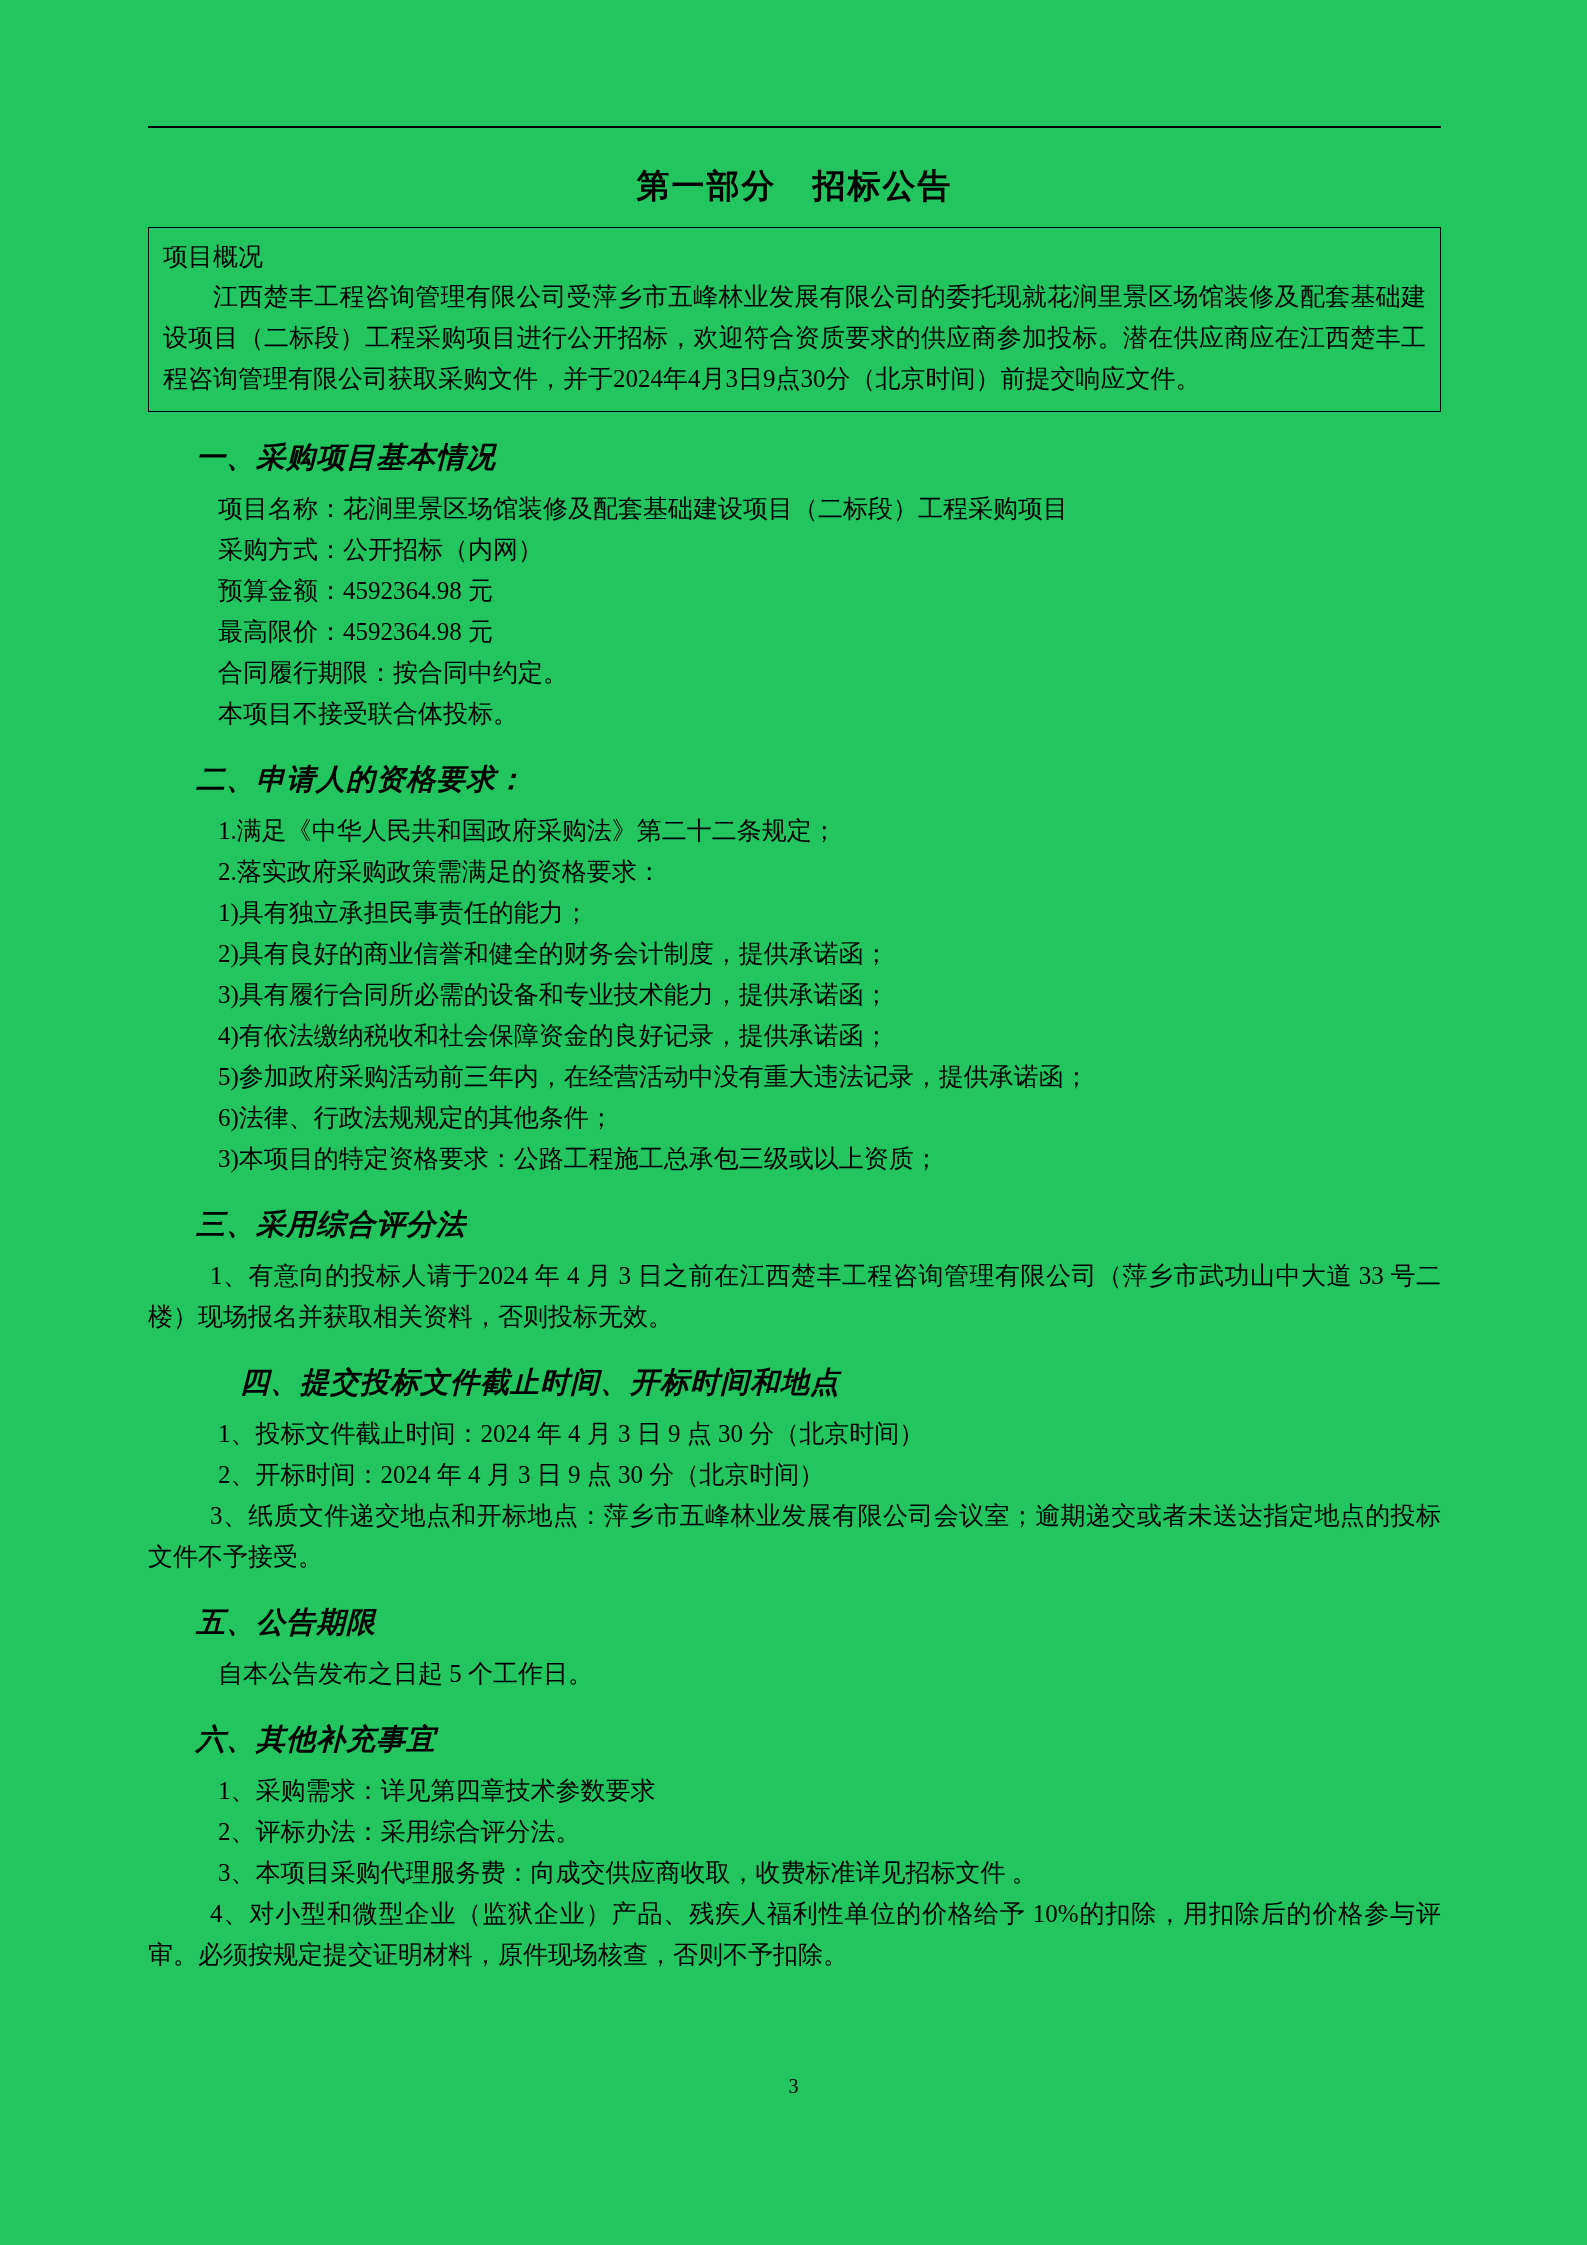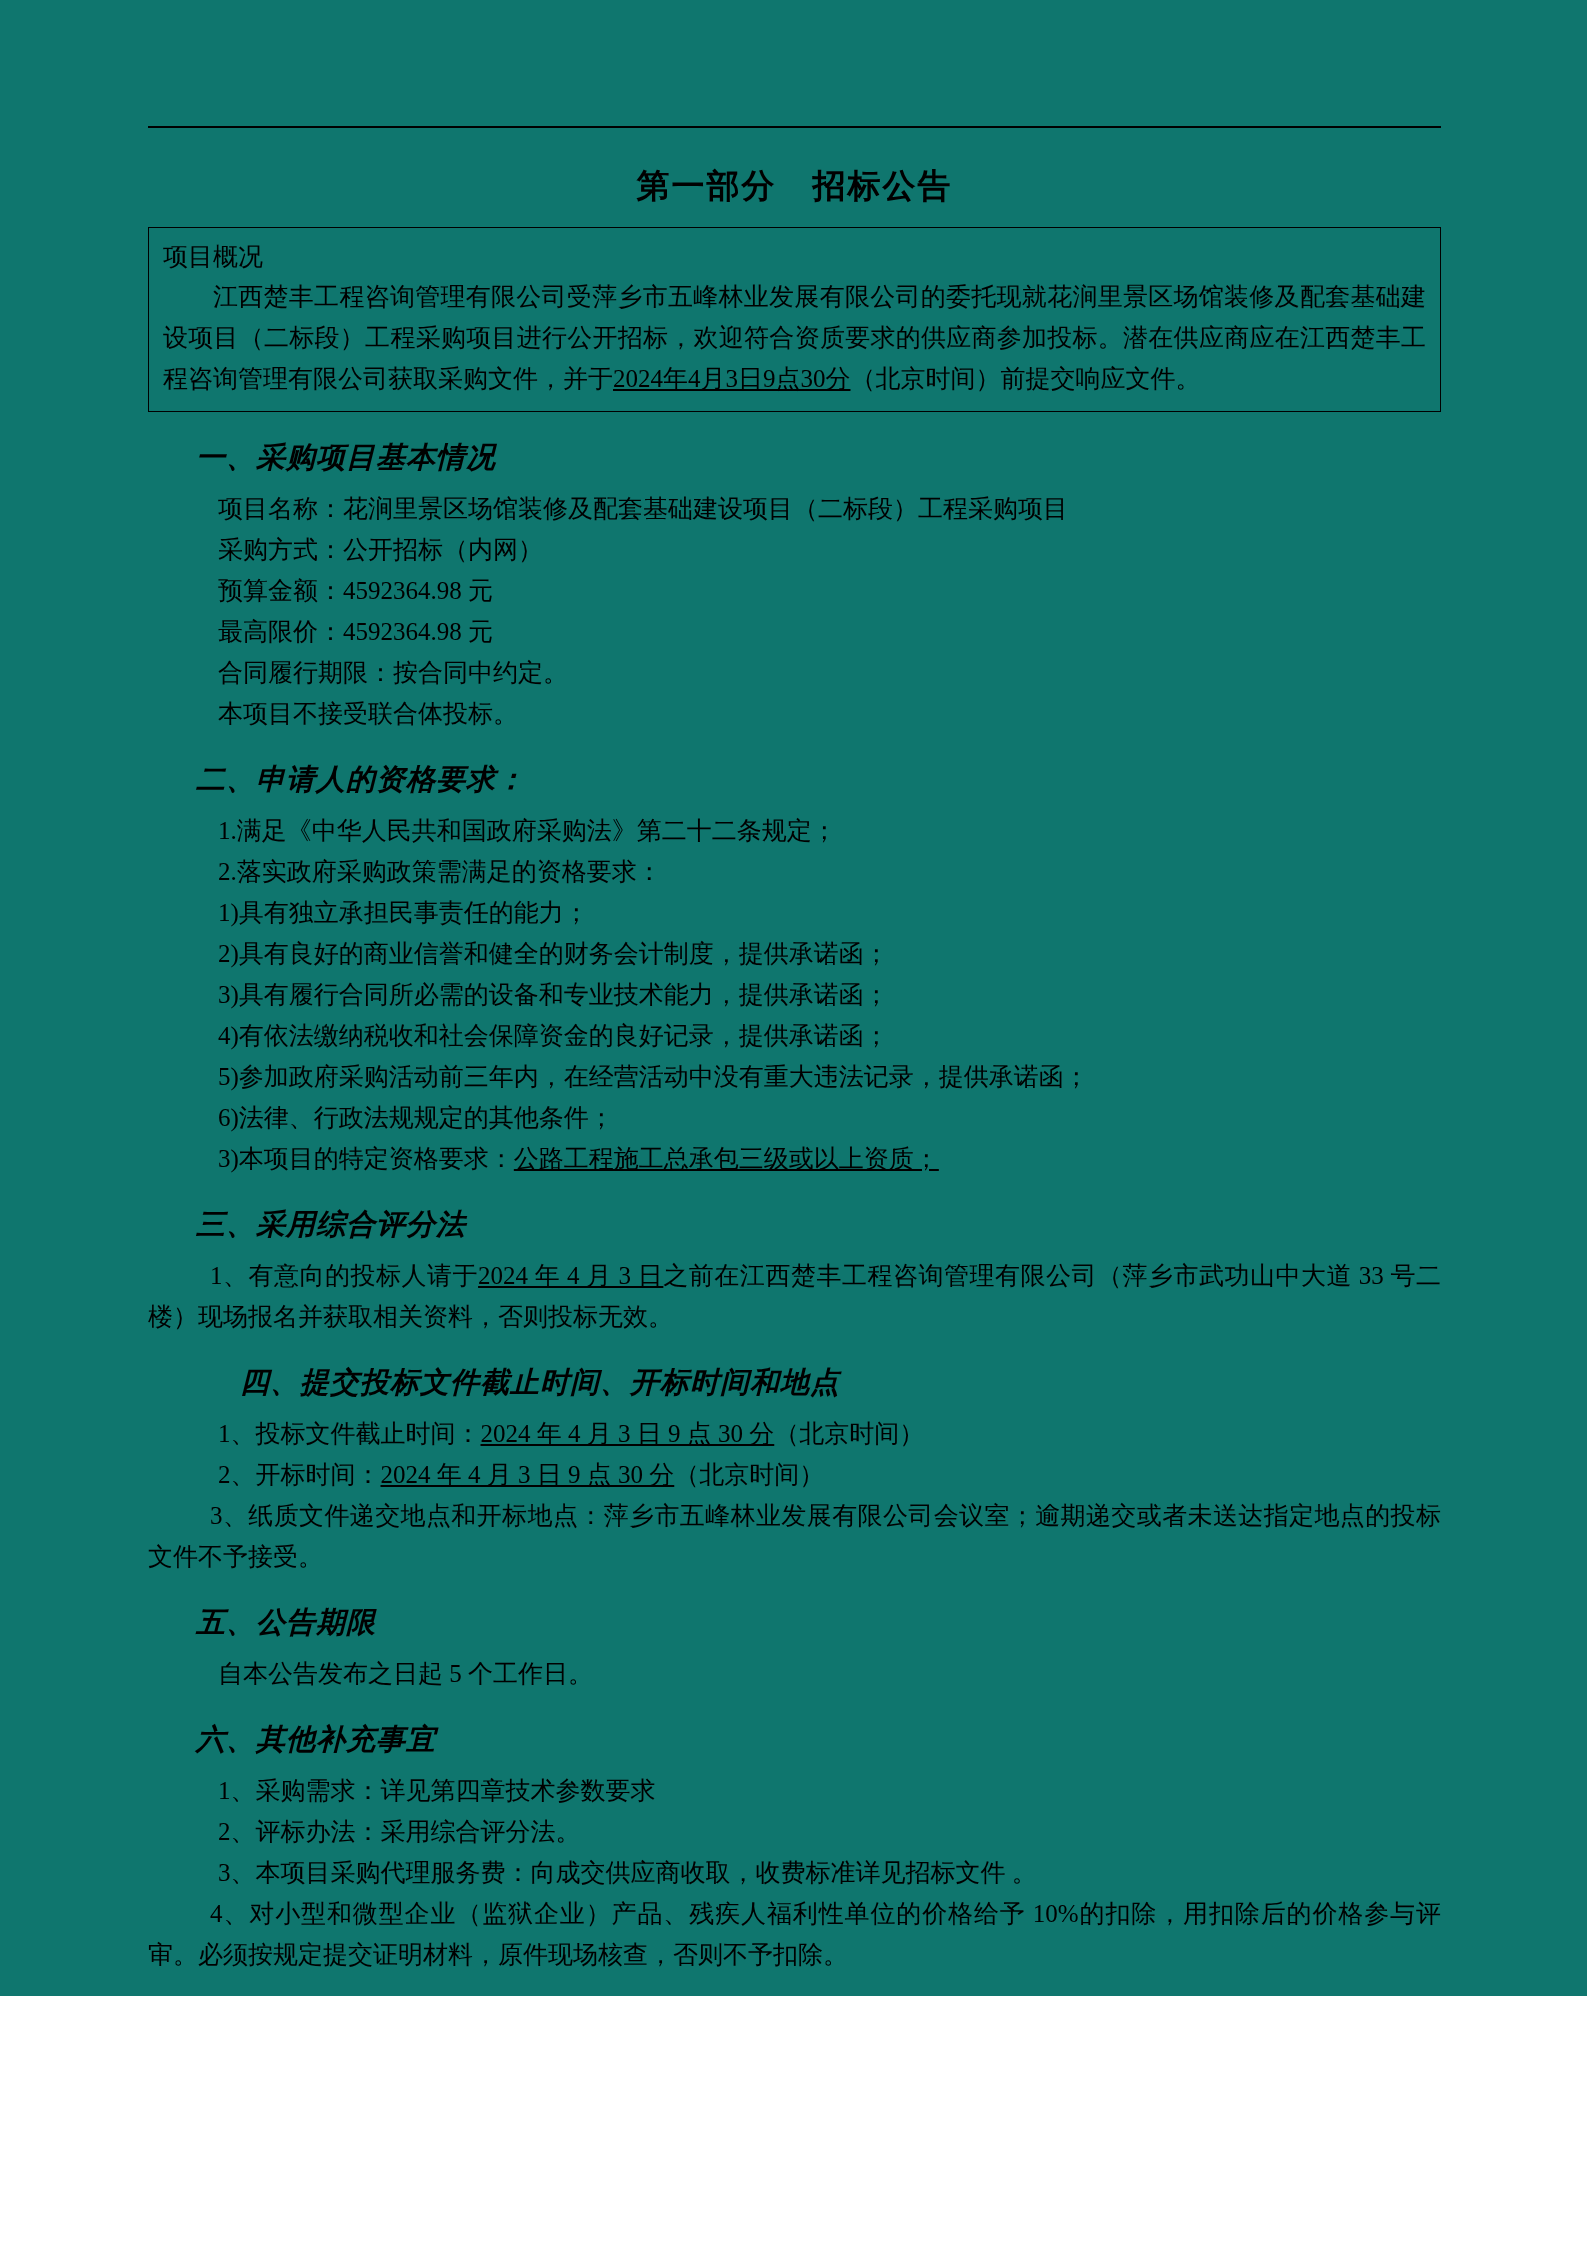--- a/index.html
+++ b/index.html
@@ -6,24 +6,24 @@
     margin: 0;
     padding: 0;
     background: #ffffff;
   }
   body {
     font-family: "Liberation Serif", "DejaVu Serif", serif;
     color: #000000;
   }
   .page {
     width: 1587px;
-    height: 1996px;
+    height: 2245px;
     box-sizing: border-box;
     position: relative;
-    background: #0f766e;
+    background: #22c55e;
     padding: 0;
     overflow: hidden;
   }
   .top-rule {
     position: absolute;
     top: 126px;
     left: 148px;
     width: 1293px;
     border-top: 2px solid #000;
   }
@@ -55,21 +55,20 @@
     font-size: 25px;
     line-height: 38px;
   }
   .overview-body {
     font-size: 25px;
     line-height: 41px;
     text-indent: 50px;
     text-align: justify;
   }
   .u {
-    text-decoration: underline;
   }
   h2.section {
     font-size: 29px;
     font-weight: bold;
     margin: 26px 0 10px 0;
     padding-left: 48px;
     letter-spacing: 1px;
     font-style: italic;
   }
   h2.section.center-ish {

